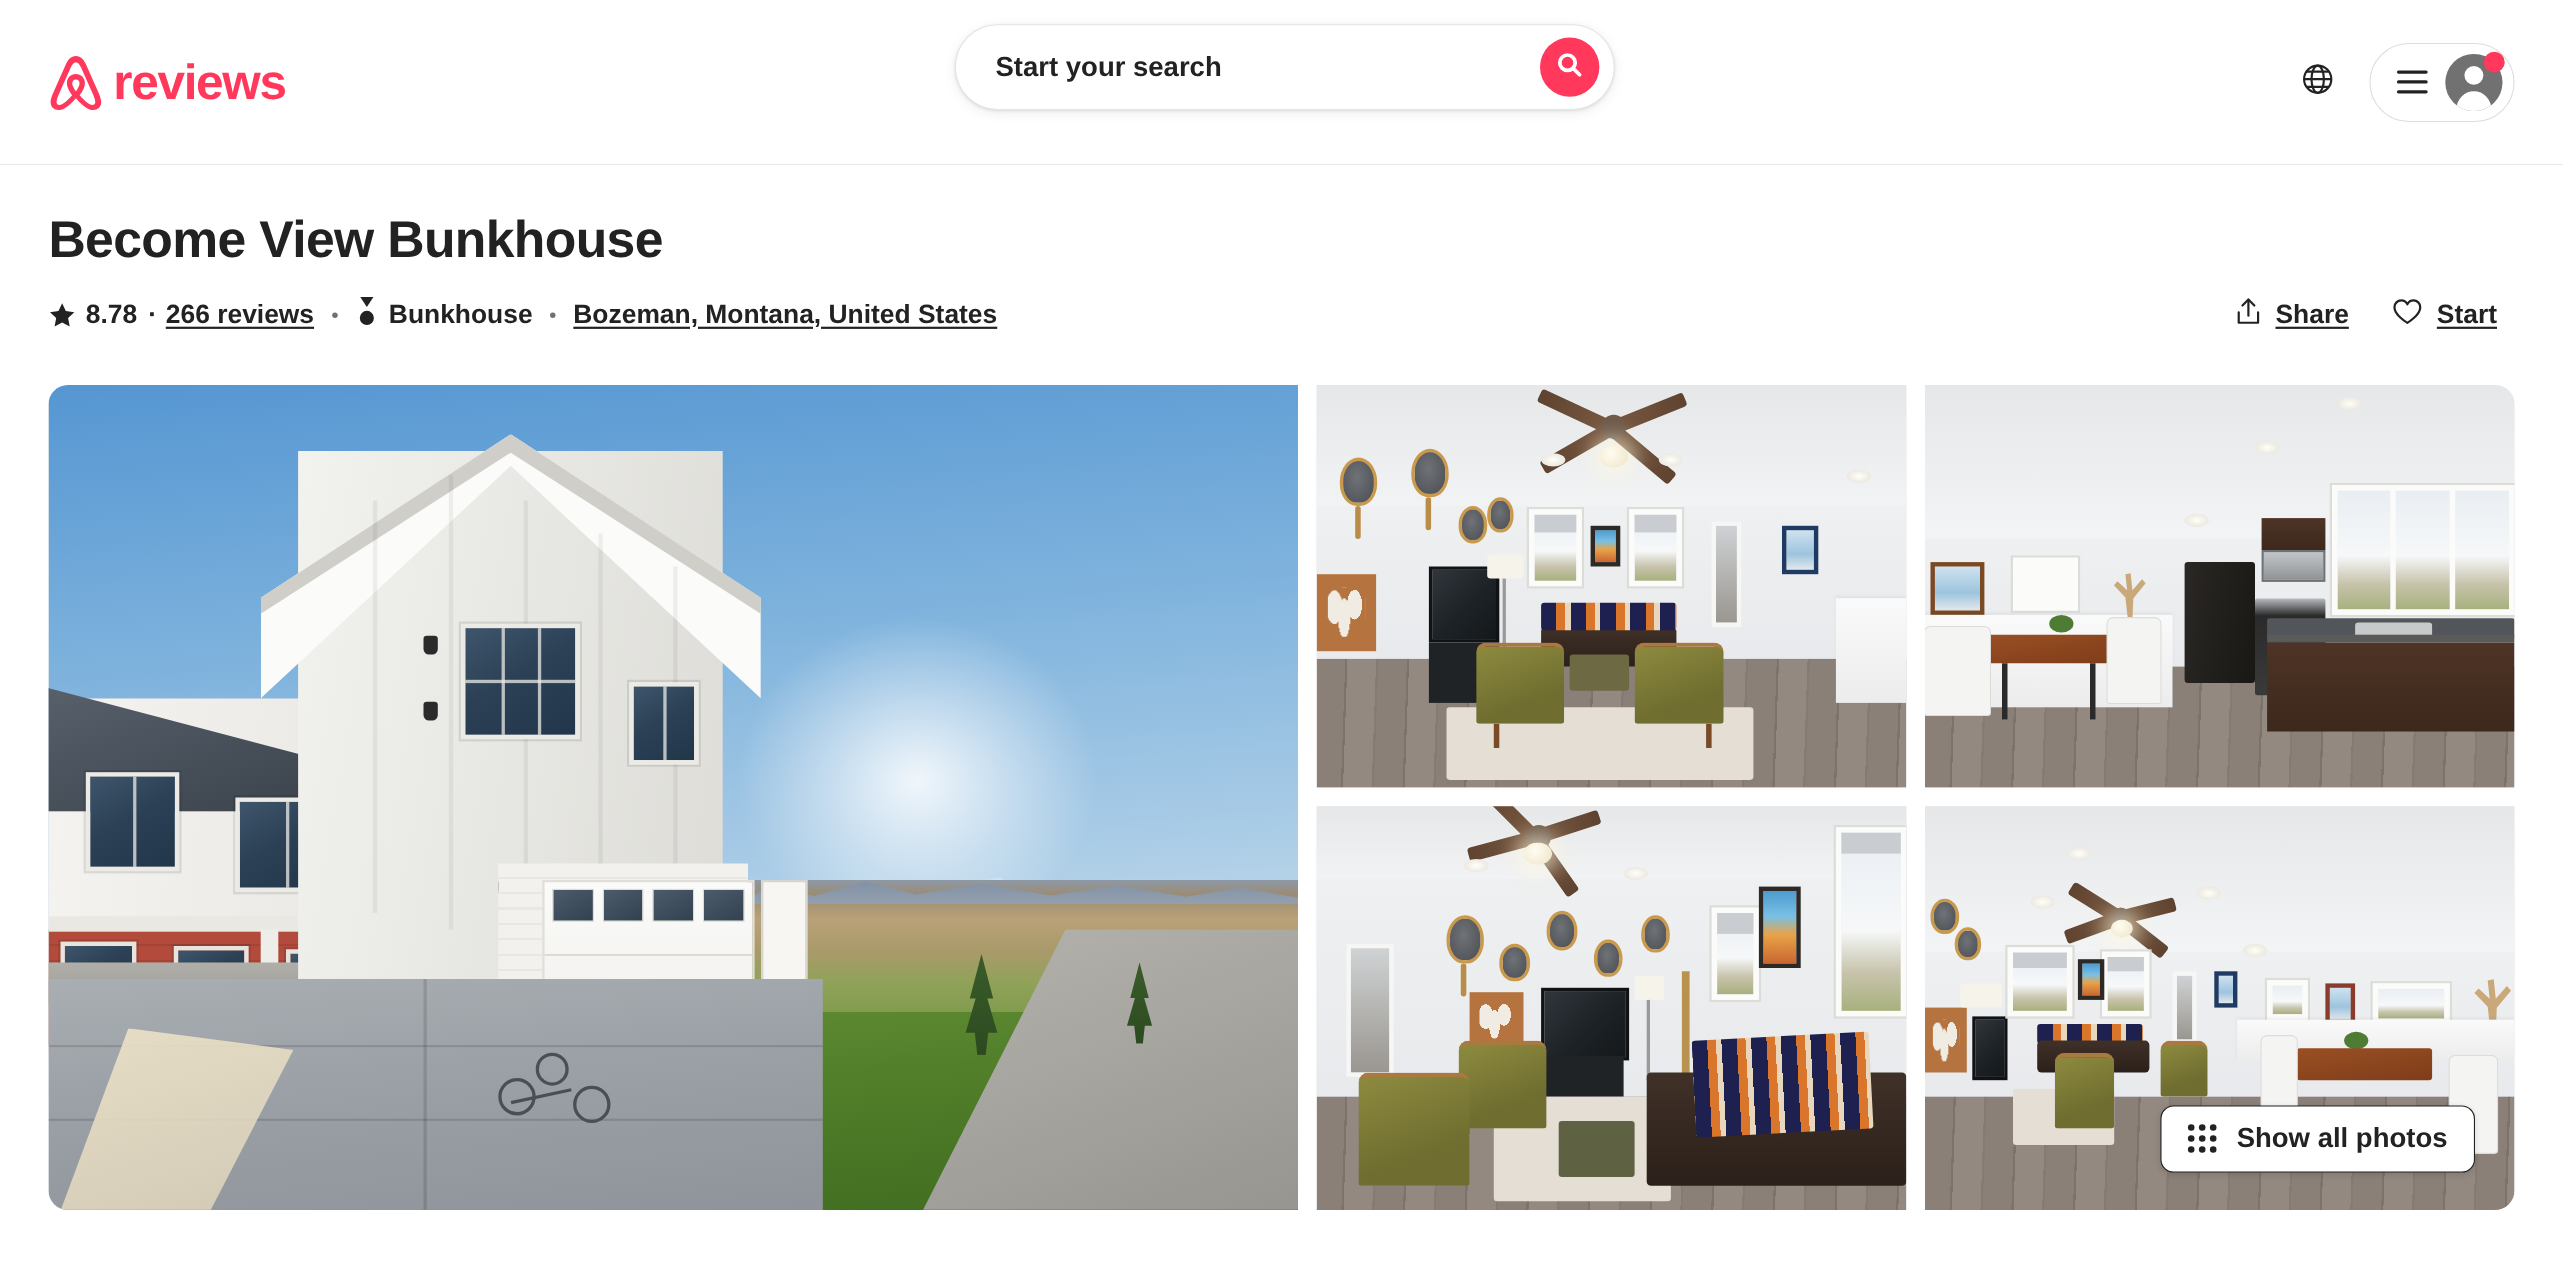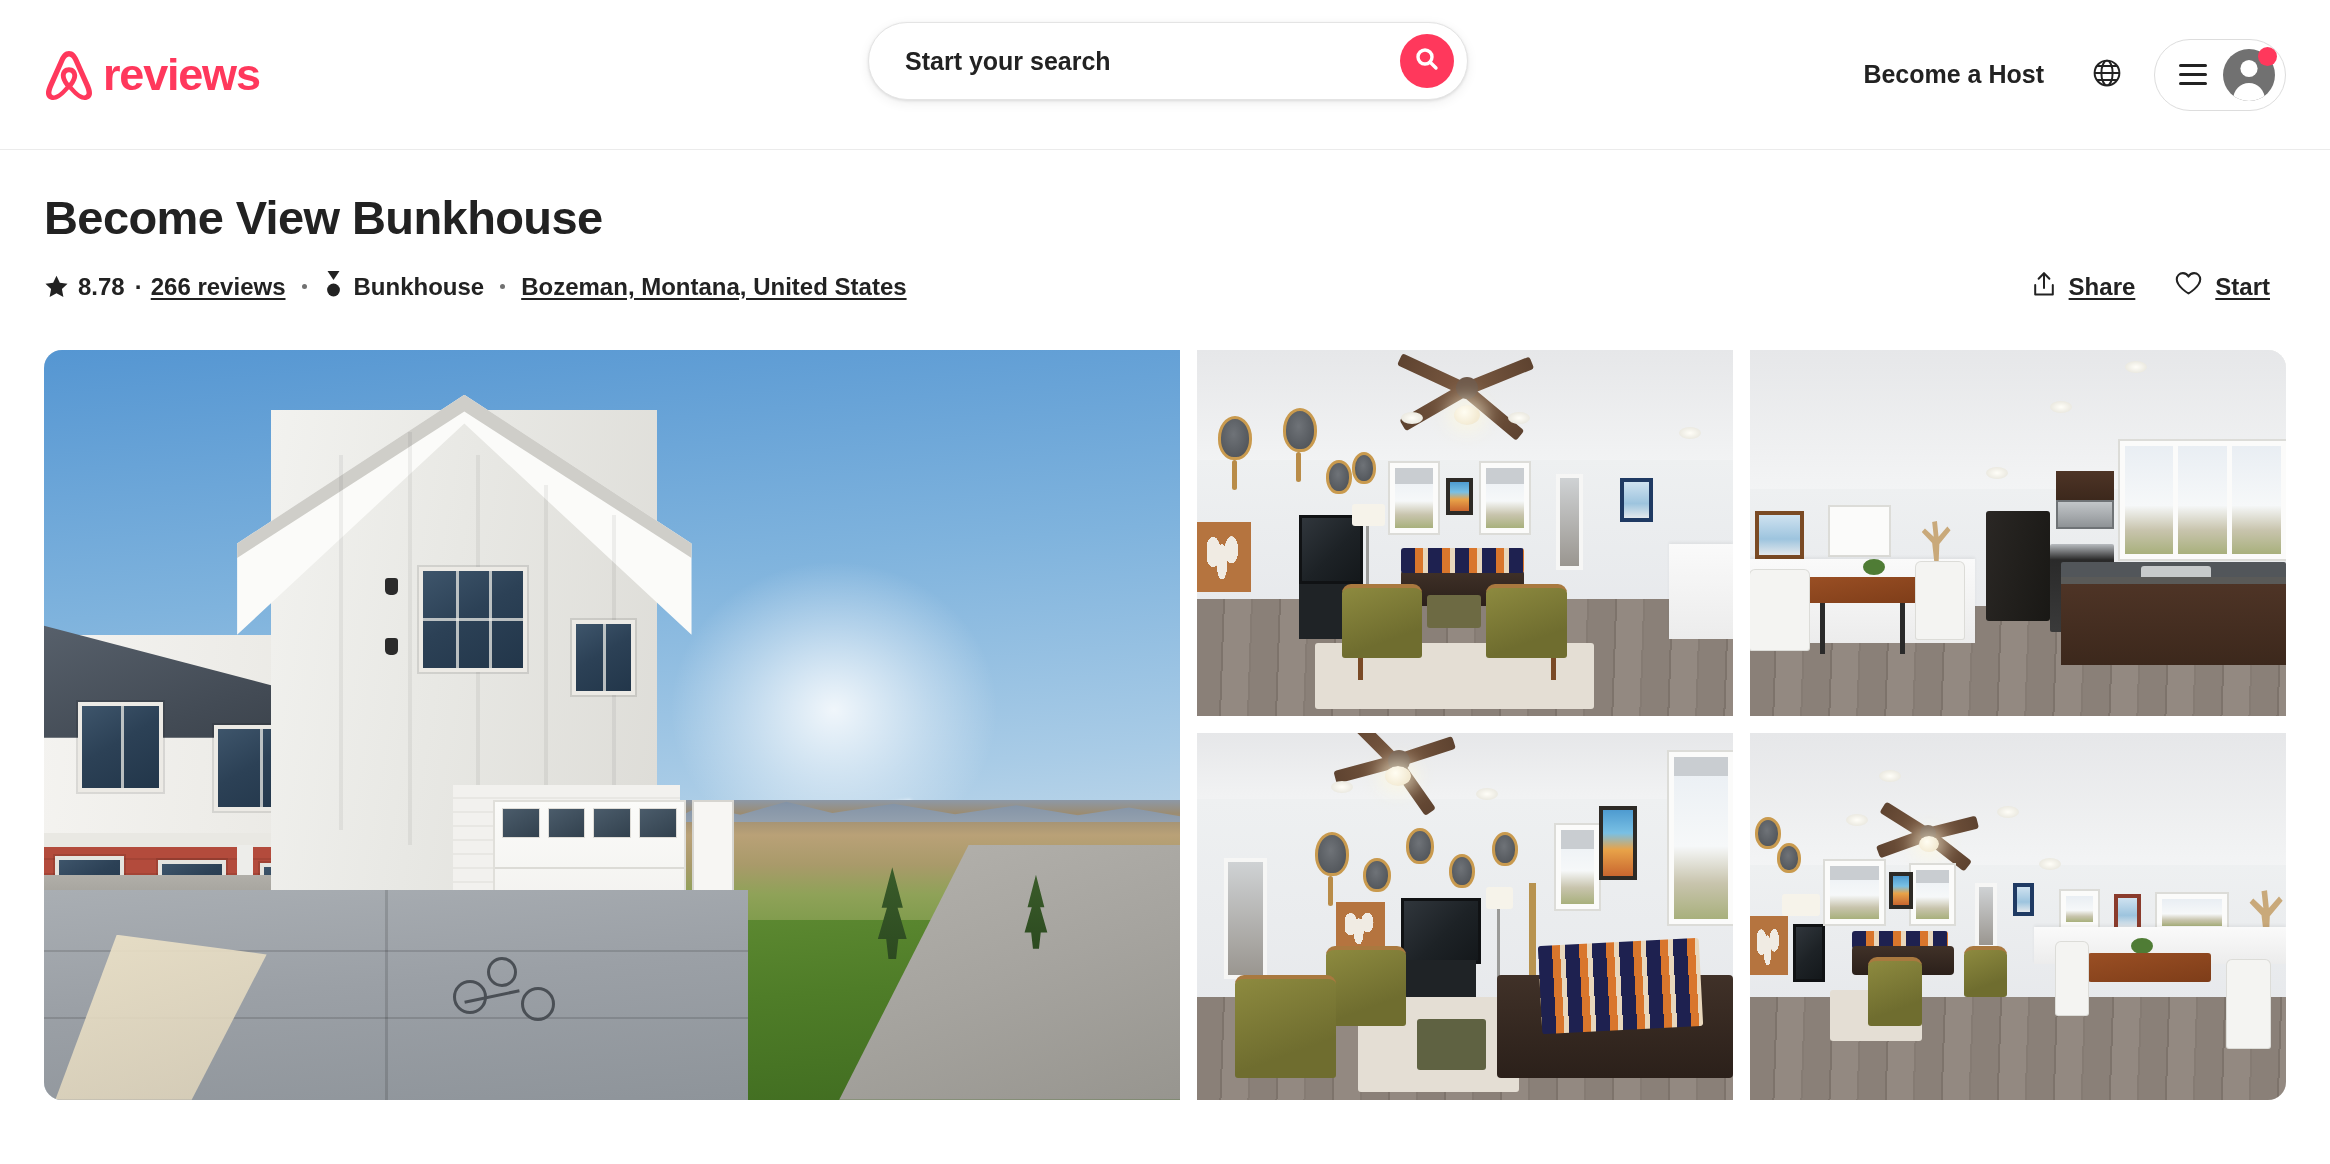--- a/index.html
+++ b/index.html
@@ -645,21 +645,20 @@
       <span>
         <svg width="24" height="24" viewBox="0 0 24 24" fill="none" stroke="#fff" stroke-width="3.4" stroke-linecap="round">
           <circle cx="10" cy="10" r="7"></circle>
           <path d="M15.2 15.2 L21 21"></path>
         </svg>
       </span>
     </div>
   </div>
 
   <div class="header-right">
-    <div class="host-link">Become a Host</div>
     <div class="globe-btn">
       <span>
         <svg width="30" height="30" viewBox="0 0 32 32" fill="none" stroke="#222" stroke-width="2.1">
           <circle cx="16" cy="16" r="13.2"></circle>
           <ellipse cx="16" cy="16" rx="6" ry="13.2"></ellipse>
           <path d="M3 16 H29 M5.2 8.6 H26.8 M5.2 23.4 H26.8"></path>
         </svg>
       </span>
     </div>
     <div class="user-pill">
@@ -990,14 +989,28 @@
     <div class="half-wall" style="left:53%; top:53%; width:47%; height:10%;"></div>
 
     <div class="rug" style="left:15%; top:70%; width:17%; height:14%;"></div>
     <div class="chair-olive" style="left:22%; top:61%; width:10%; height:19%;"></div>
     <div class="chair-olive" style="left:40%; top:58%; width:8%; height:14%;"></div>
     <div class="plant" style="left:71%; top:56%;"></div>
     <div class="table-wood" style="left:63%; top:60%; width:23%; height:8%;"></div>
     <div class="chair-white" style="left:57%; top:57%; width:6%; height:20%;"></div>
     <div class="chair-white" style="left:89%; top:62%; width:8%; height:24%;"></div>
 
+    <div class="show-all">
+      <span class="dots-grid">
+        <i></i>
+          <i></i>
+          <i></i>
+          <i></i>
+          <i></i>
+          <i></i>
+          <i></i>
+          <i></i>
+          <i></i>
+      </span>
+      <span>Show all photos</span>
+    </div>
   </div>
 </div>
 
 </body></html>

